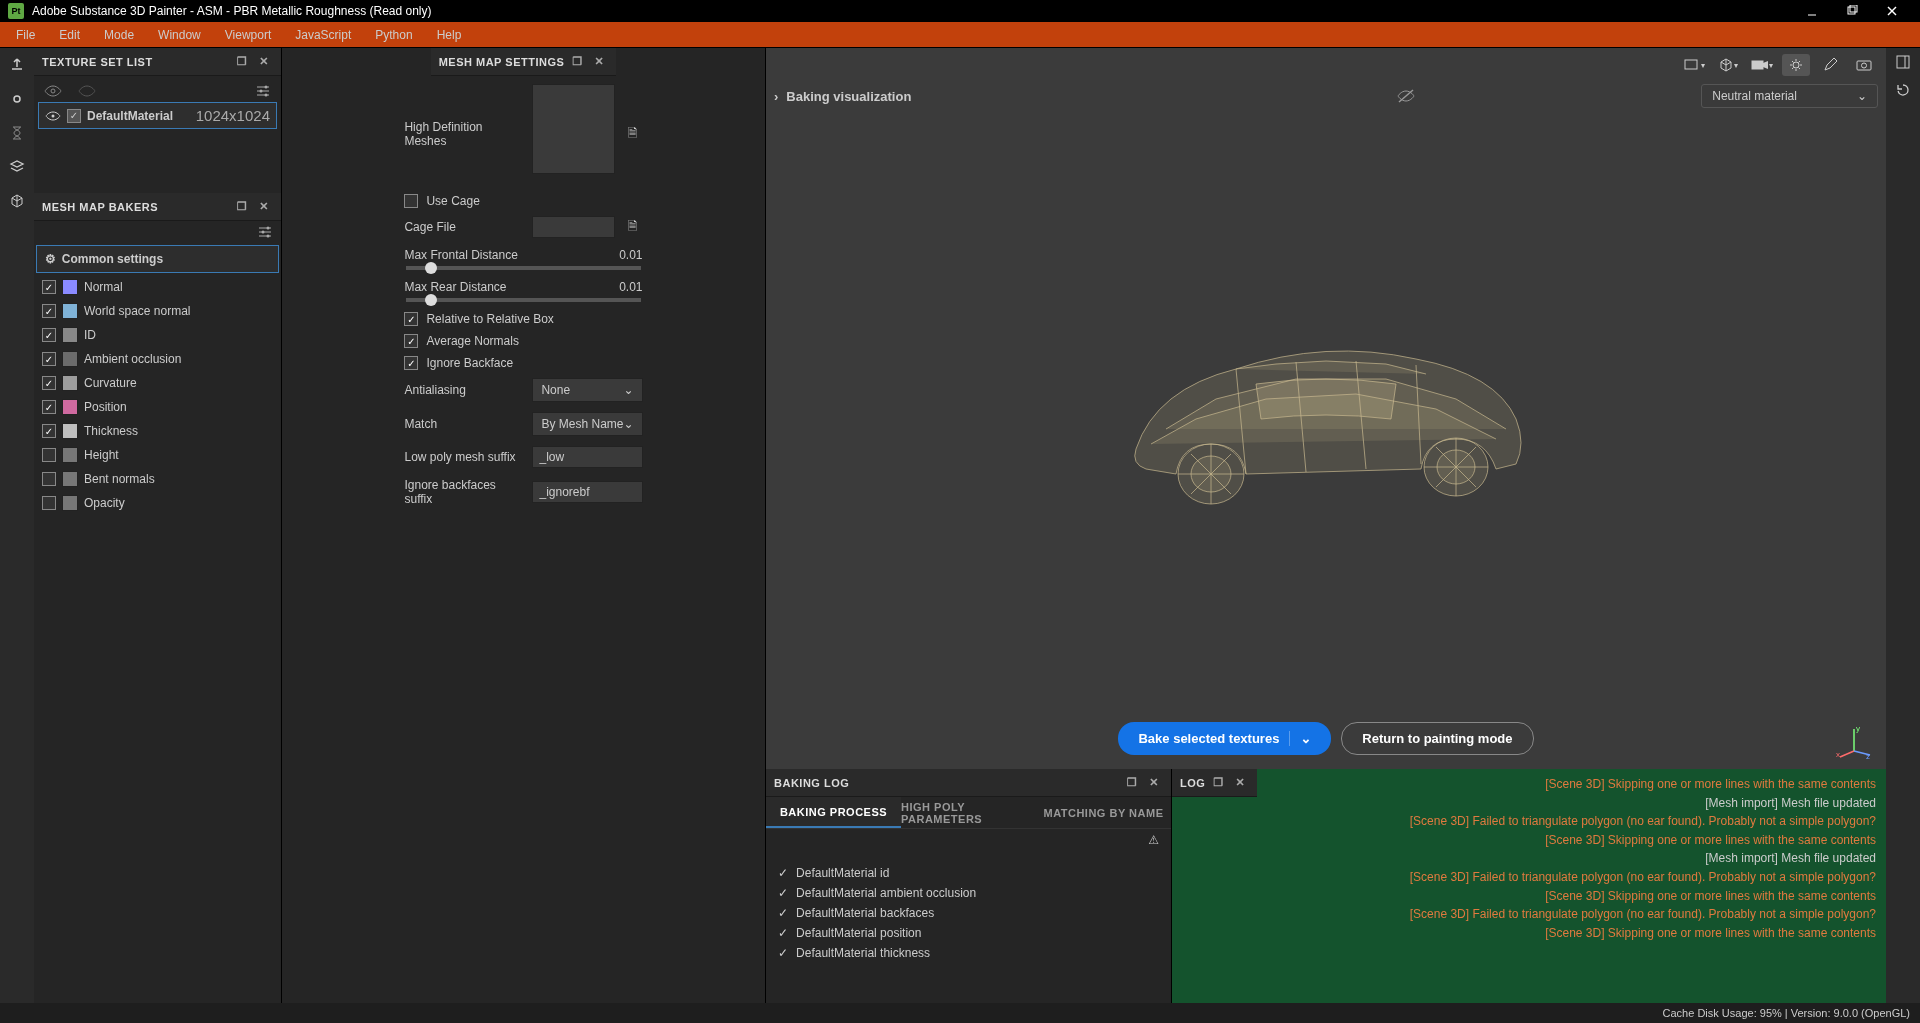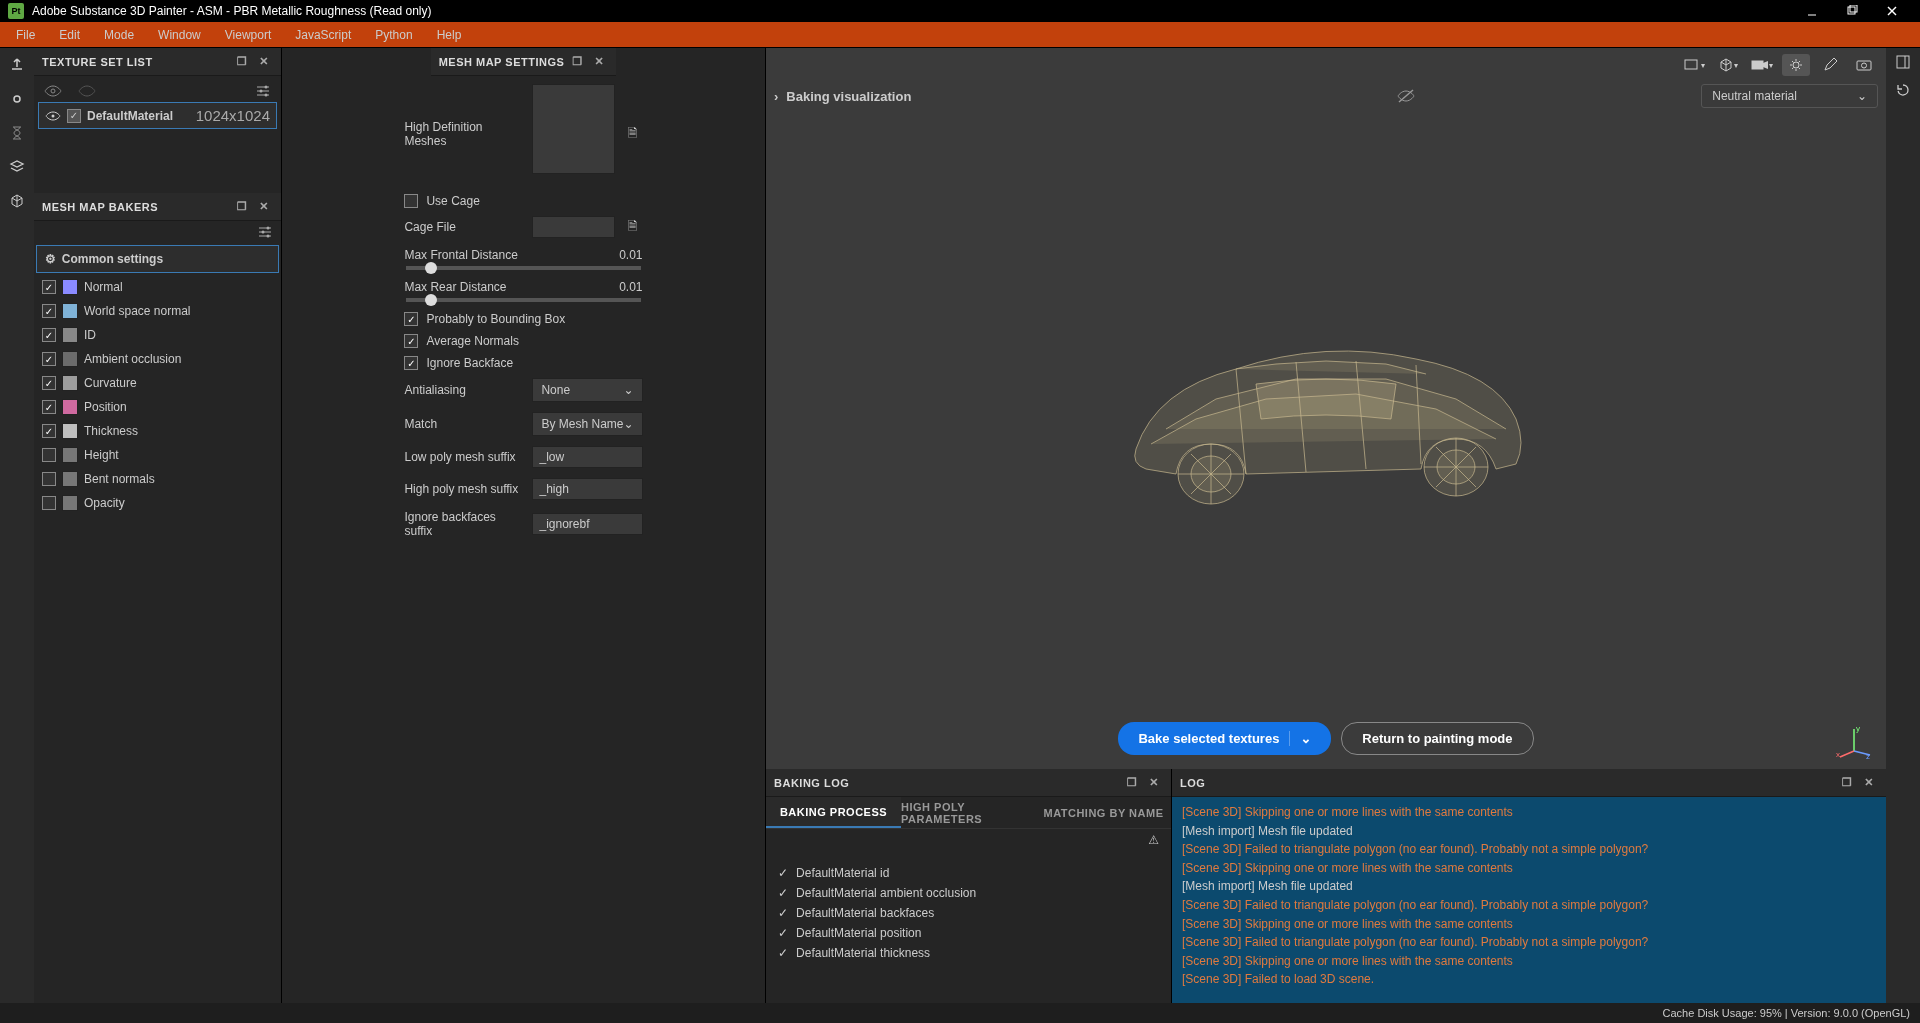--- a/index.html
+++ b/index.html
@@ -56,21 +56,21 @@
 .vp-baking-viz { display:flex; align-items:center; gap:8px; font-weight:bold; font-size:13px;}
 .vp-material-select { background:#3a3a3a; border:1px solid #555; padding:4px 10px; display:flex; align-items:center; gap:60px; font-size:12px; border-radius:3px;}
 .car-canvas { flex:1; display:flex; align-items:center; justify-content:center; }
 .vp-actions { position:absolute; bottom:14px; left:0; right:0; display:flex; justify-content:center; gap:10px; z-index:3;}
 .btn-primary { background:#1473e6; color:#fff; padding:8px 20px; border-radius:16px; display:flex; align-items:center; gap:10px; cursor:pointer; font-weight:bold; font-size:13px;}
 .btn-primary .chev { border-left:1px solid rgba(255,255,255,0.3); padding-left:10px;}
 .btn-outline { border:1px solid #888; color:#fff; padding:8px 20px; border-radius:16px; cursor:pointer; font-weight:bold; font-size:13px;}
 .axis-gizmo { position:absolute; bottom:10px; right:14px; width:36px; height:36px; z-index:3;}
 .bottom-row { display:flex; height:234px;}
 .baking-log-panel { flex:1; background:#252525; display:flex; flex-direction:column; border-right:1px solid #000;}
-.log-panel { flex:0 0 714px; background:#0c4a6e; display:flex; flex-direction:column;}
+.log-panel { flex:0 0 714px; background:#14532d; display:flex; flex-direction:row;text-align:right;}
 .tabs { display:flex; height:32px; border-bottom:1px solid #333;}
 .tab { flex:1; display:flex; align-items:center; justify-content:center; font-size:11px; font-weight:bold; letter-spacing:0.5px; cursor:pointer; color:#999;}
 .tab.active { color:#fff; border-bottom:2px solid #3a7ab4; background:#2a2a2a;}
 .baking-log-body { flex:1; overflow:auto; padding:8px;}
 .bl-warn { display:flex; justify-content:flex-end; padding:4px 12px 8px;}
 .bl-item { display:flex; align-items:center; gap:8px; padding:3px 4px; font-size:12px;}
 .bl-item .check{color:#ccc;}
 .log-body { flex:1; overflow:auto; padding:6px 10px; font-size:12px; line-height:1.55;}
 .log-line.error { color:#e07a3f;}
 .log-line.info { color:#ccc;}
@@ -308,21 +308,21 @@
         <div class="slider-head">
           <span>Max Rear Distance</span>
           <span>0.01</span>
         </div>
         <div class="slider-track">
             <div class="slider-thumb"></div>
           </div>
       </div>
       <div class="chk-row">
           <span class="chk checked"></span>
-          <span>Probably to Bounding Box</span>
+          <span>Relative to Relative Box</span>
         </div>
       <div class="chk-row">
           <span class="chk checked"></span>
           <span>Average Normals</span>
         </div>
       <div class="chk-row">
           <span class="chk checked"></span>
           <span>Ignore Backface</span>
         </div>
       <div class="sel-row">
@@ -336,26 +336,20 @@
         <span class="sel-label">Match</span>
         <div class="select">
             <span>By Mesh Name</span>
             <span>⌄</span>
           </div>
       </div>
       <div class="ms-row">
         <span class="ms-label">Low poly mesh suffix</span>
         <div class="field">
             <span>_low</span>
-          </div>
-      </div>
-      <div class="ms-row">
-        <span class="ms-label">High poly mesh suffix</span>
-        <div class="field">
-            <span>_high</span>
           </div>
       </div>
       <div class="ms-row">
         <span class="ms-label">Ignore backfaces suffix</span>
         <div class="field">
             <span>_ignorebf</span>
           </div>
       </div>
     </div>
   </div>
@@ -516,21 +510,20 @@
         <div class="log-body" id="log-lines">
             <div class="log-line error">[Scene 3D] Skipping one or more lines with the same contents</div>
             <div class="log-line info">[Mesh import] Mesh file updated</div>
             <div class="log-line error">[Scene 3D] Failed to triangulate polygon (no ear found). Probably not a simple polygon?</div>
             <div class="log-line error">[Scene 3D] Skipping one or more lines with the same contents</div>
             <div class="log-line info">[Mesh import] Mesh file updated</div>
             <div class="log-line error">[Scene 3D] Failed to triangulate polygon (no ear found). Probably not a simple polygon?</div>
             <div class="log-line error">[Scene 3D] Skipping one or more lines with the same contents</div>
             <div class="log-line error">[Scene 3D] Failed to triangulate polygon (no ear found). Probably not a simple polygon?</div>
             <div class="log-line error">[Scene 3D] Skipping one or more lines with the same contents</div>
-            <div class="log-line error">[Scene 3D] Failed to load 3D scene.</div>
           </div>
       </div>
     </div>
   </div>
 
   <div class="right-tool-strip">
     <div class="tool-icon">
         <svg width="16" height="16" viewBox="0 0 16 16">
           <rect x="2" y="2" width="12" height="12" stroke="#ccc" fill="none"></rect>
           <line x1="10" y1="2" x2="10" y2="14" stroke="#ccc"></line>

